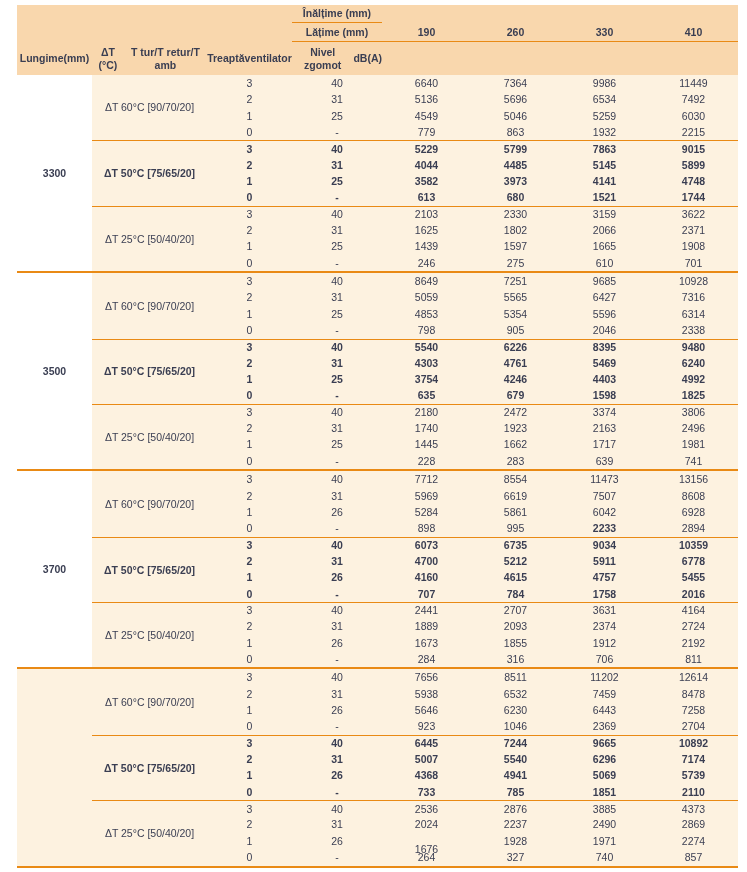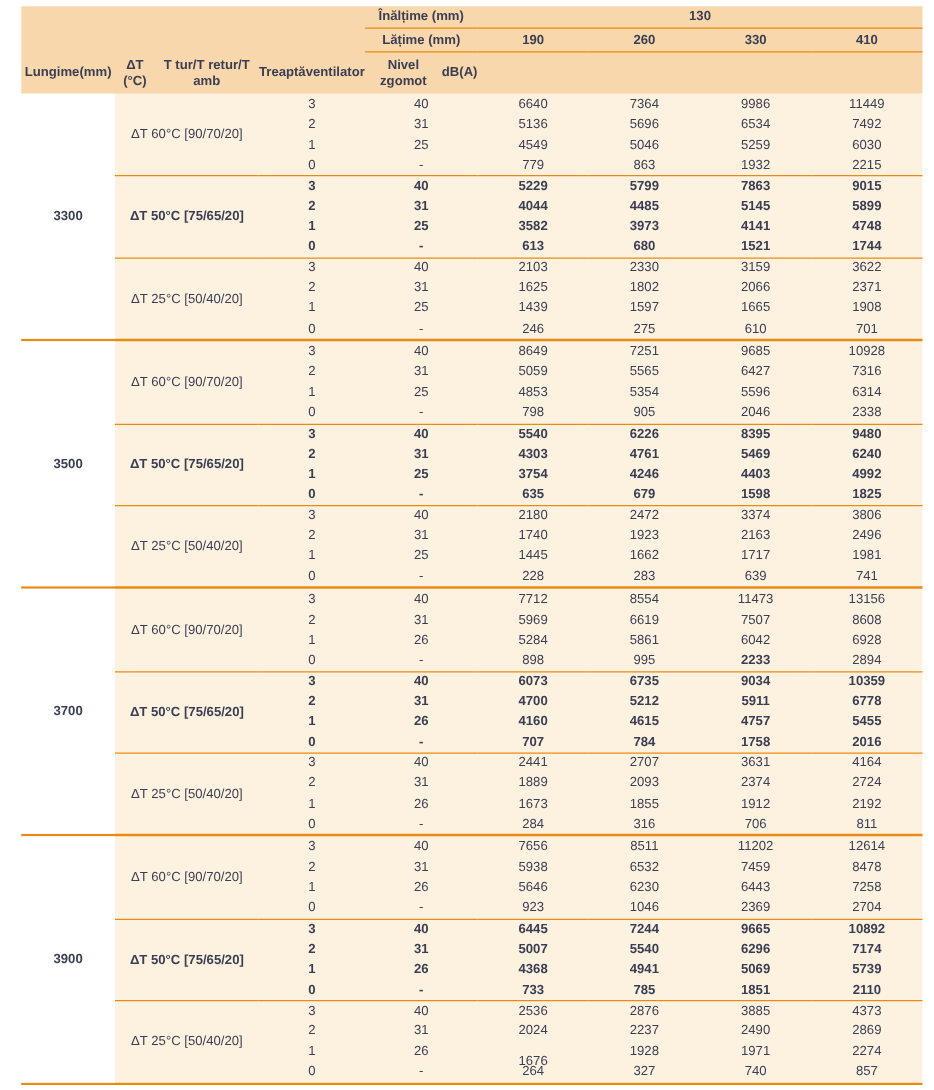--- a/index.html
+++ b/index.html
@@ -40,21 +40,20 @@
 </style>
 </head>
 <body>
 
 <div class="table">
 
   <div class="hdr">
 
     <div class="hcell" style="grid-column:1 / span 3; grid-row:1;"></div>
     <div class="hcell hline" style="grid-column:4; grid-row:1;">Înălțime (mm)</div>
-    <div class="hcell hline" style="grid-column:5 / span 4; grid-row:1;">130</div>
 
     <div class="hcell" style="grid-column:1 / span 3; grid-row:2;"></div>
     <div class="hcell hline" style="grid-column:4; grid-row:2;">Lățime (mm)</div>
     <div class="hcell hline" style="grid-column:5; grid-row:2;">190</div>
     <div class="hcell hline" style="grid-column:6; grid-row:2;">260</div>
     <div class="hcell hline" style="grid-column:7; grid-row:2;">330</div>
     <div class="hcell hline" style="grid-column:8; grid-row:2;">410</div>
 
     <div class="hcell two-line" style="grid-column:1; grid-row:3;">
       <span>Lungime</span>
@@ -304,21 +303,20 @@
         <div class="c" style="grid-area: 11 / 7;">1912</div>
         <div class="c" style="grid-area: 11 / 8;">2192</div>
         <div class="c" style="grid-area: 12 / 3;">0</div>
         <div class="c" style="grid-area: 12 / 4;">-</div>
         <div class="c" style="grid-area: 12 / 5;">284</div>
         <div class="c" style="grid-area: 12 / 6;">316</div>
         <div class="c" style="grid-area: 12 / 7;">706</div>
         <div class="c" style="grid-area: 12 / 8;">811</div>
       </div>
       <div class="group sep">
-        <div class="c lungime" style="grid-area: 1 / 1 / span 12;">3900</div>
         <div class="c" style="grid-area: 1 / 2 / span 4;">ΔT 60°C [90/70/20]</div>
         <div class="c" style="grid-area: 1 / 3;">3</div>
         <div class="c" style="grid-area: 1 / 4;">40</div>
         <div class="c" style="grid-area: 1 / 5;">7656</div>
         <div class="c" style="grid-area: 1 / 6;">8511</div>
         <div class="c" style="grid-area: 1 / 7;">11202</div>
         <div class="c" style="grid-area: 1 / 8;">12614</div>
         <div class="c" style="grid-area: 2 / 3;">2</div>
         <div class="c" style="grid-area: 2 / 4;">31</div>
         <div class="c" style="grid-area: 2 / 5;">5938</div>

